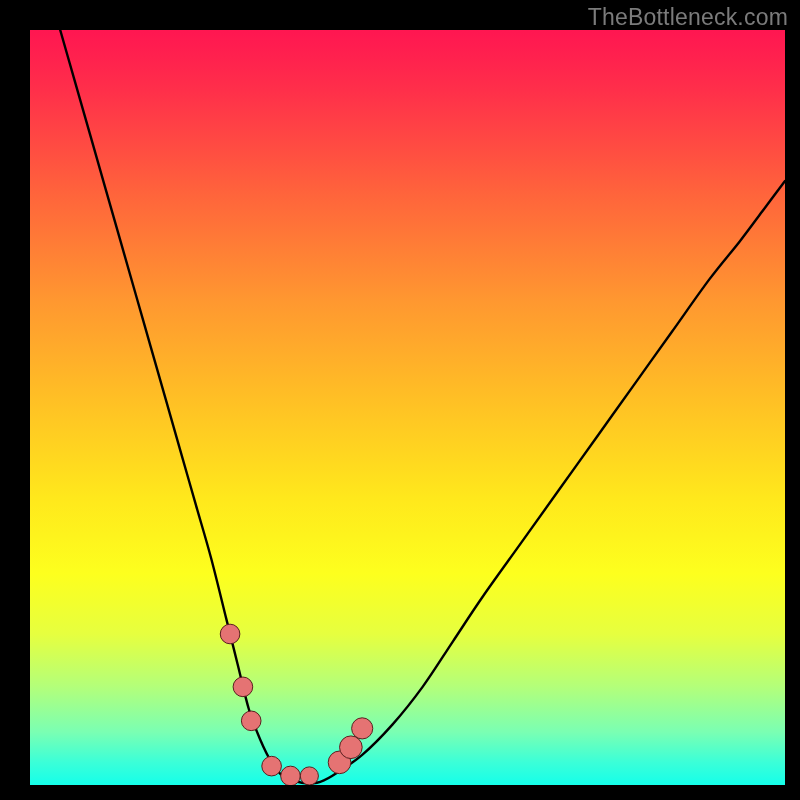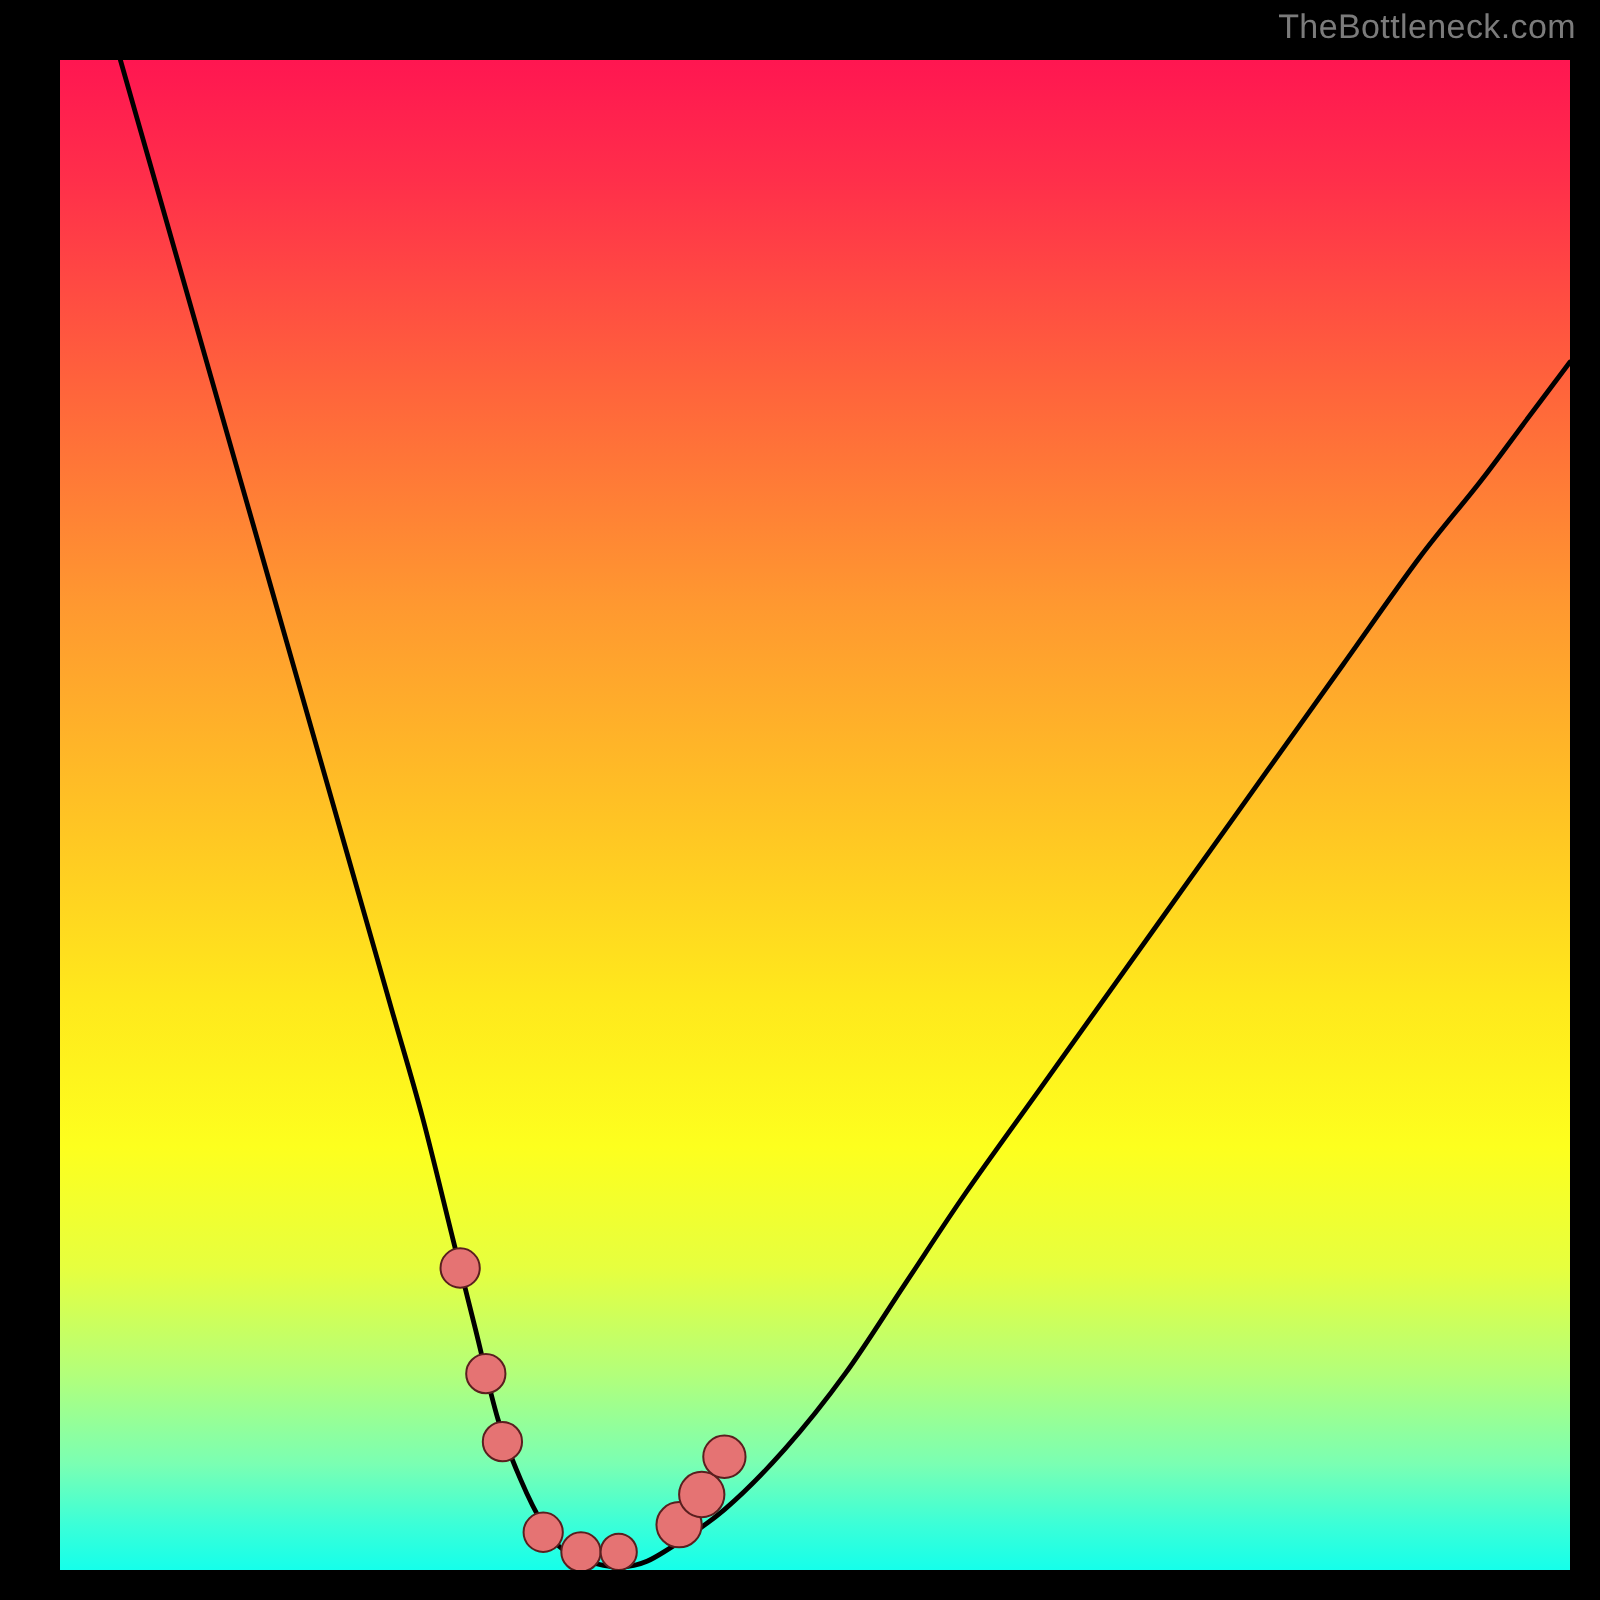--- a/index.html
+++ b/index.html
@@ -36,21 +36,21 @@
       #7affb3 93%,
       #3bffd8 97%,
       #15ffea 100%
     );
   }
   .watermark {
     position: absolute;
     top: 4px;
     right: 12px;
     color: #7b7b7b;
-    font-size: 17px;
+    font-size: 23px;
     font-weight: 400;
     letter-spacing: 0.2px;
     user-select: none;
   }
   svg.curve {
     position: absolute;
     left: 0;
     top: 0;
     width: 755px;
     height: 755px;

